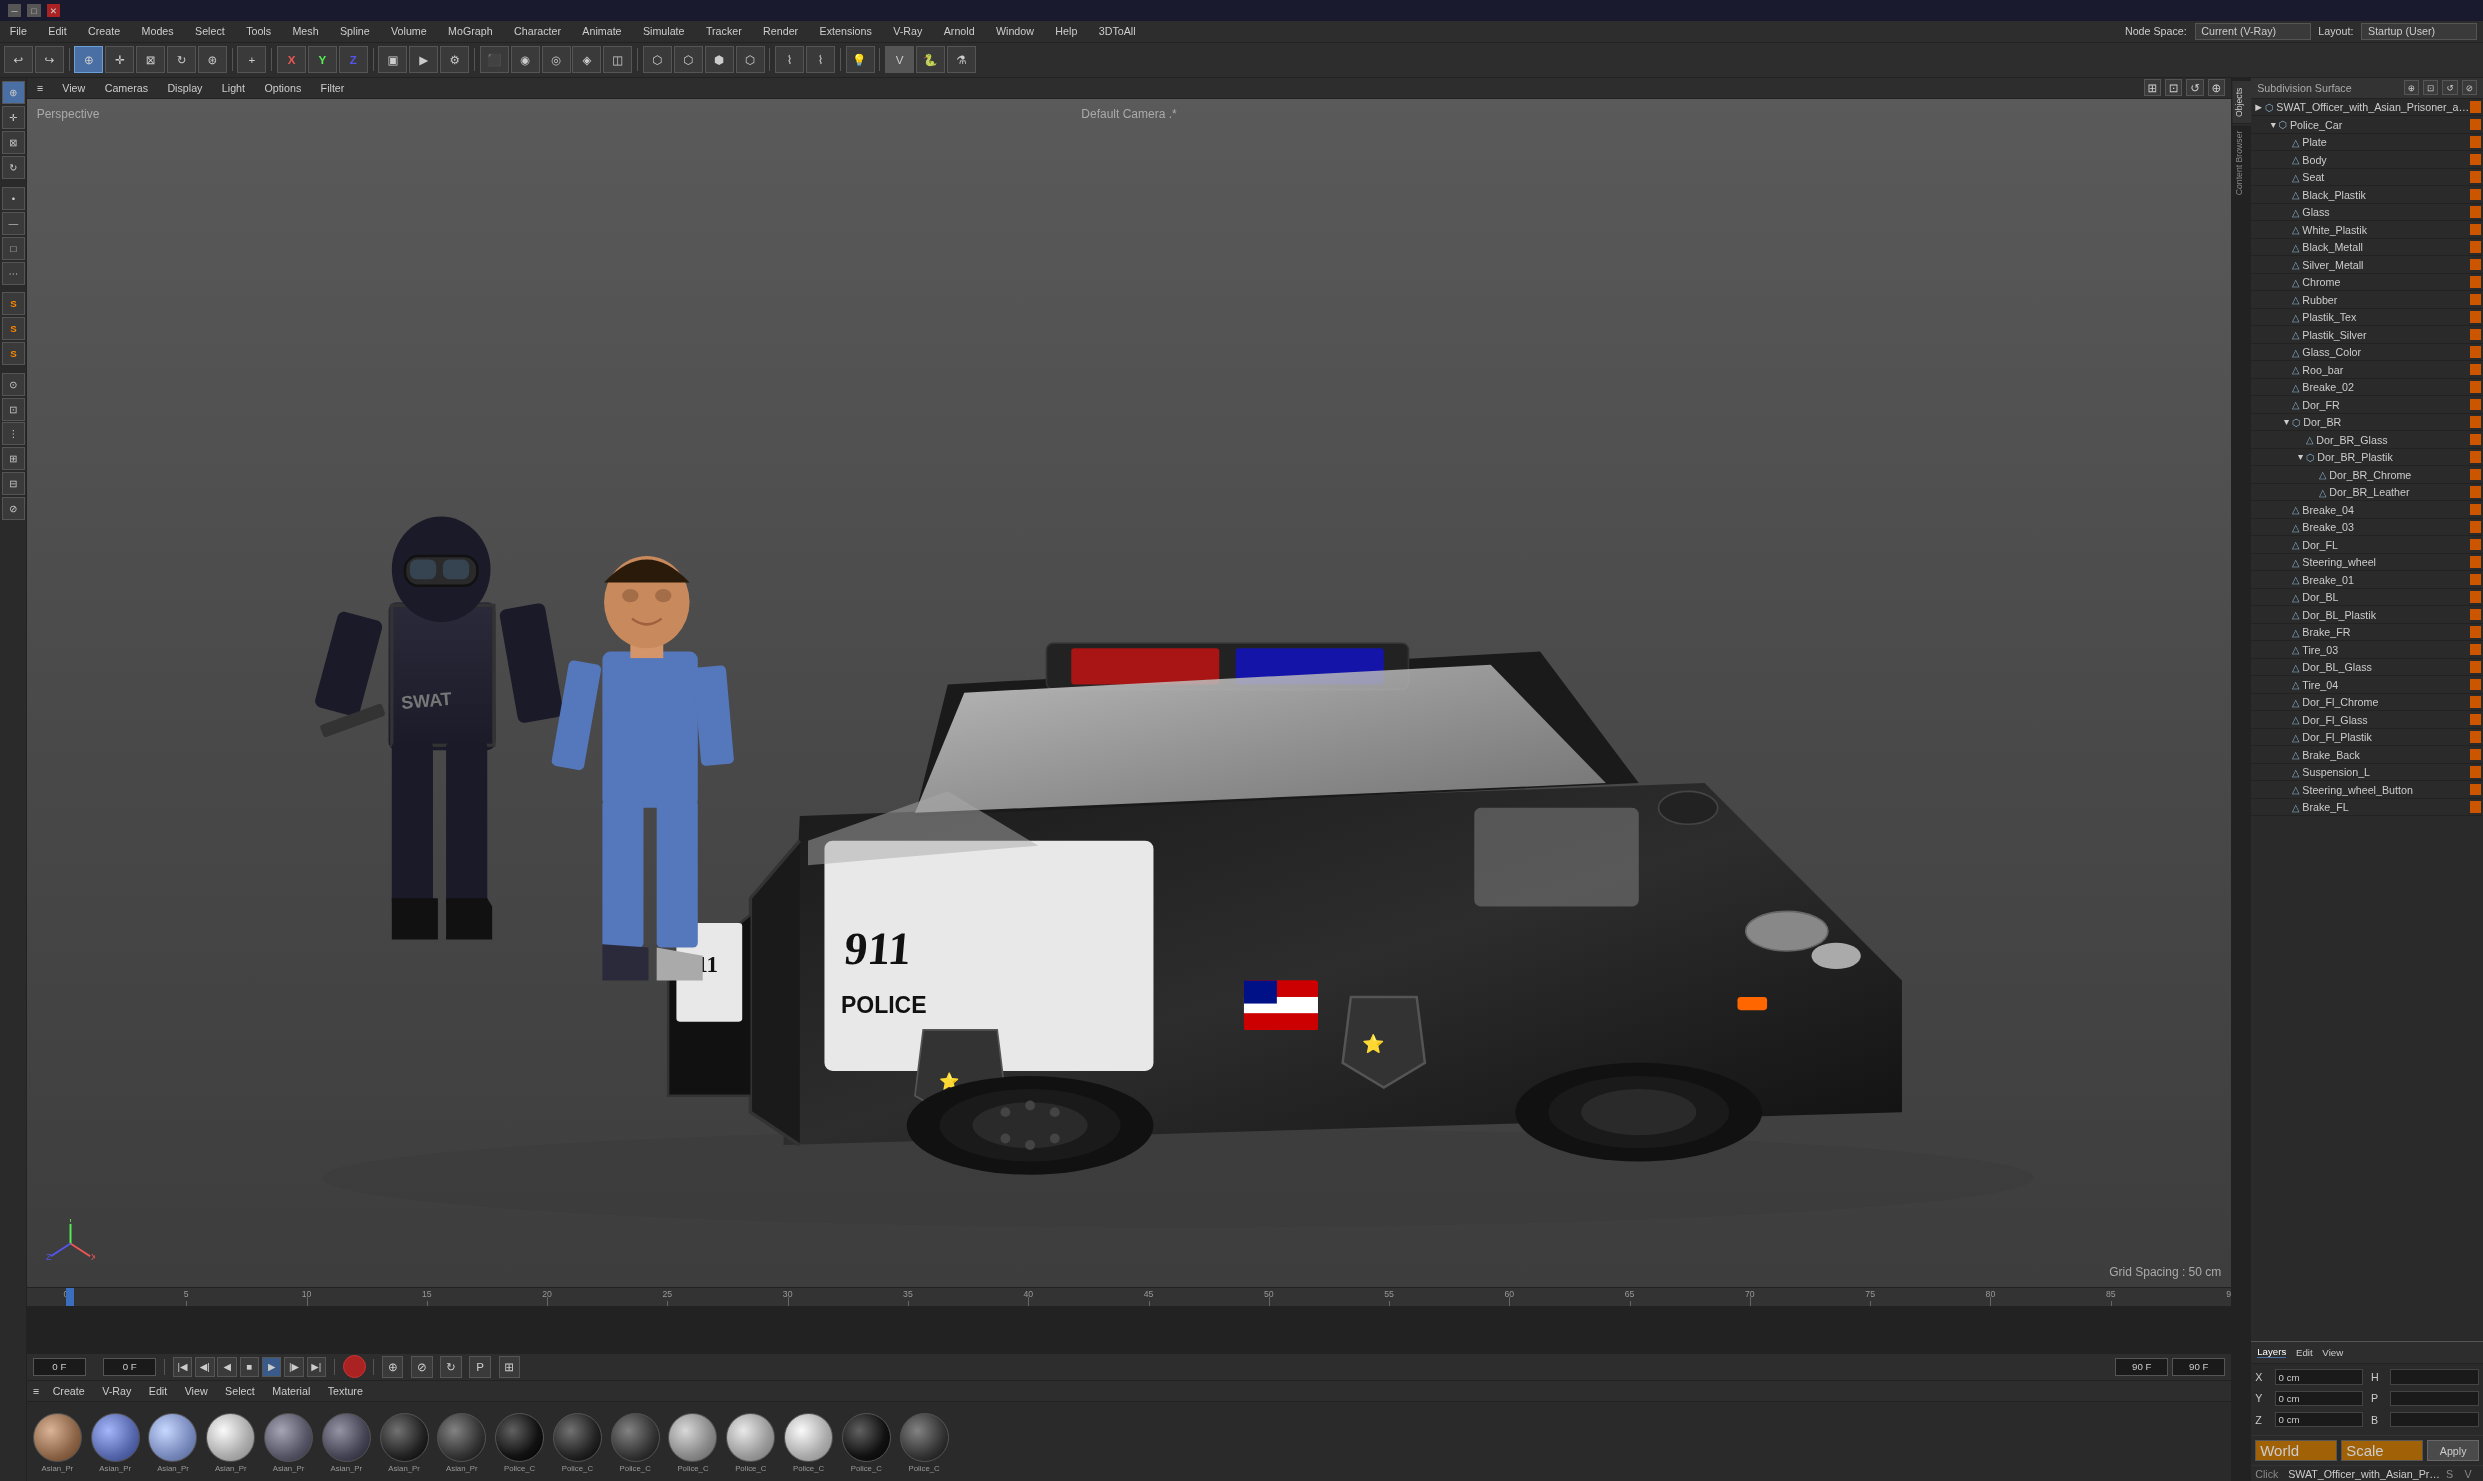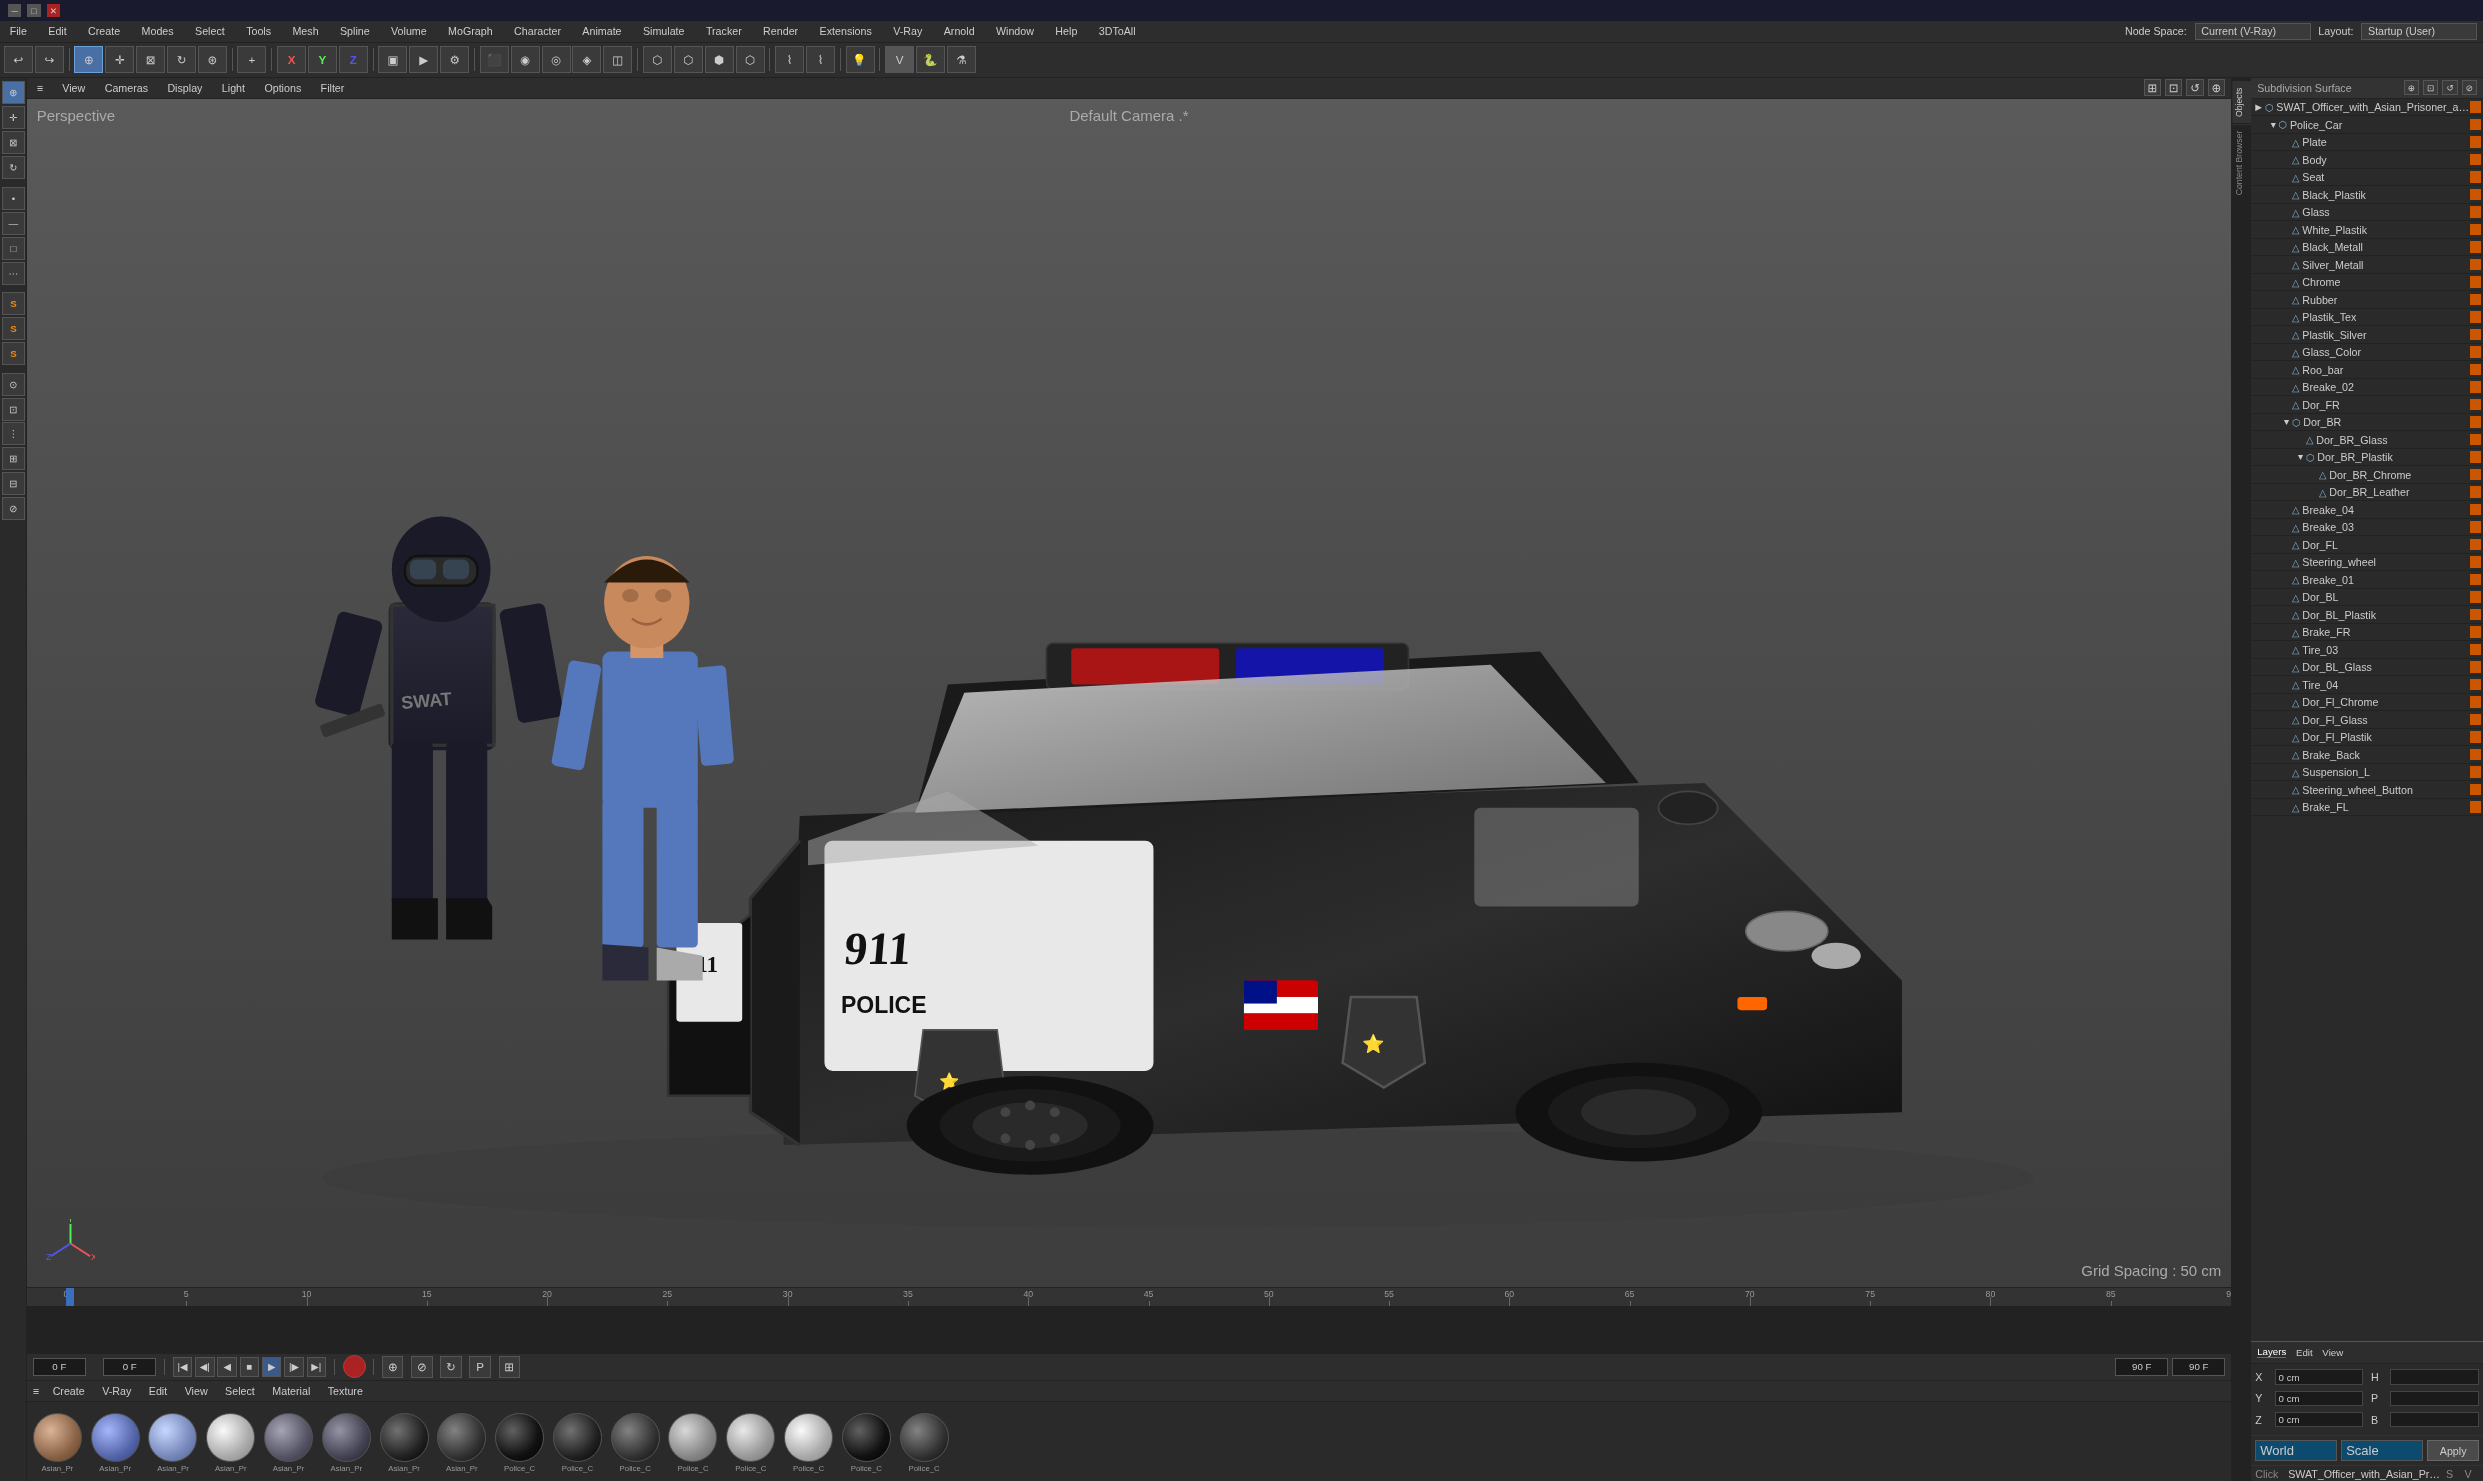--- a/index.html
+++ b/index.html
@@ -352,24 +352,24 @@
     #bottom-attr-row {
       display: flex;
       align-items: center;
       padding: 3.9px;
       gap: 3.9px;
       border-top: 1px solid #333;
     }
     .bottom-dropdown {
       flex: 1;
       height: 21.3px;
-      background: #0c4a6e;
+      background: #a16207;
       border: 1px solid #555;
       color: #ccc;
-      font-size: 13px;
+      font-size: 15px;
       padding: 0 3.9px;
       display: flex;
       align-items: center;
       cursor: pointer;
     }
     .apply-btn {
       height: 21.3px;
       padding: 0 11.6px;
       background: #4a4a4a;
       border: 1px solid #666;
@@ -458,21 +458,21 @@
     
     #timeline-controls-inner {
       display: flex;
       align-items: center;
       gap: 2.9px;
     }
 
     
     .vp-overlay-text {
       position: absolute;
-      font-size: 15px;
+      font-size: 12px;
       color: #aaa;
     }
   </style>
 </head>
 <body>
 
 <div id="title-bar">
   <div class="window-controls">
     <button class="win-btn">─</button>
     <button class="win-btn">□</button>

